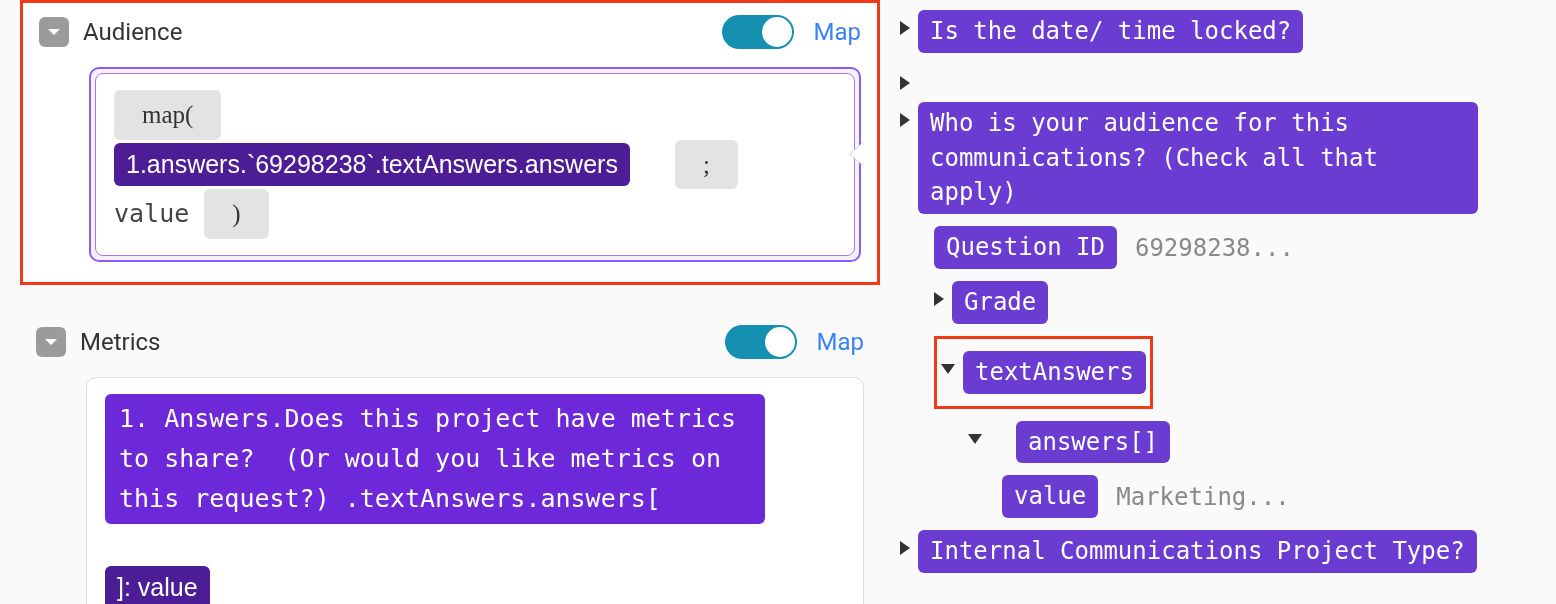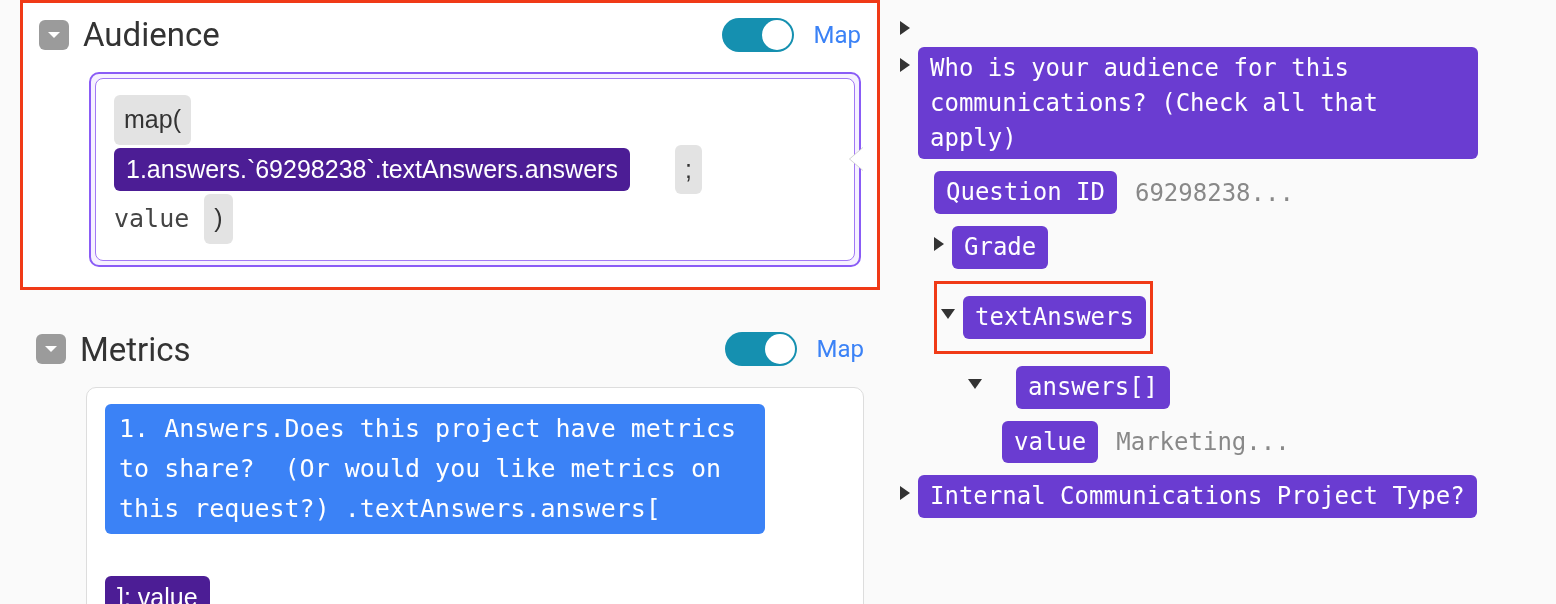--- a/index.html
+++ b/index.html
@@ -34,21 +34,21 @@
   }
   .expand-box {
     width: 30px; height: 30px;
     border-radius: 6px;
     background: #9b9b9b;
     display: flex; align-items: center; justify-content: center;
     cursor: pointer;
   }
   .expand-box svg { width: 16px; height: 16px; fill: #fff; }
   .section-title {
-    font-size: 33px;
+    font-size: 24px;
     color: #333;
     flex: 1;
   }
   .toggle {
     width: 72px; height: 34px;
     border-radius: 17px;
     background: #1590b0;
     position: relative;
     cursor: pointer;
   }
@@ -89,36 +89,36 @@
     font-family: "SF Mono", Menlo, Consolas, monospace;
     font-size: 25px;
     line-height: 1.7;
   }
 
   .chip-gray {
     display: inline-block;
     background: #e3e3e3;
     color: #333;
     border-radius: 6px;
-    padding: 1px 10px;
-    font-family: Liberation Sans, sans-serif;
+    padding: 1px 28px;
+    font-family: Liberation Serif, serif;
   }
   .chip-purple {
     display: inline-block;
     background: #4c1d95;
     color: #fff;
     border-radius: 6px;
     padding: 3px 12px;
     font-family: Liberation Sans, sans-serif;
     line-height: 1.5;
     text-align: center;
   }
   .chip-purple-block {
     display: inline-block;
-    background: #3b82f6;
+    background: #6d28d9;
     color: #fff;
     border-radius: 6px;
     padding: 5px 14px;
     font-family: "SF Mono", Menlo, Consolas, monospace;
     max-width: 660px;
     white-space: pre-wrap;
     line-height: 1.6;
   }
   .plain-code { color: #444; }
   .caret-ptr {
@@ -218,20 +218,24 @@
         <span style="display:inline-block;height:6px"></span><br>
         <span class="chip-purple">]: value</span>
       </div>
     </div>
   </div>
 
   <div class="right-pane">
     <div class="tree">
       <div class="tree-row">
         <div class="tri"></div>
+        <span class="tree-chip">Is the date/ time locked?</span>
+      </div>
+      <div class="tree-row">
+        <div class="tri"></div>
       </div>
       <div class="tree-row">
         <div class="tri"></div>
         <span class="tree-chip">Who is your audience for this communications? (Check all that apply)</span>
       </div>
 
       <div class="tree-row ind-1">
         <span class="tree-chip">Question ID</span>
         <span class="tree-val">69298238...</span>
       </div>

